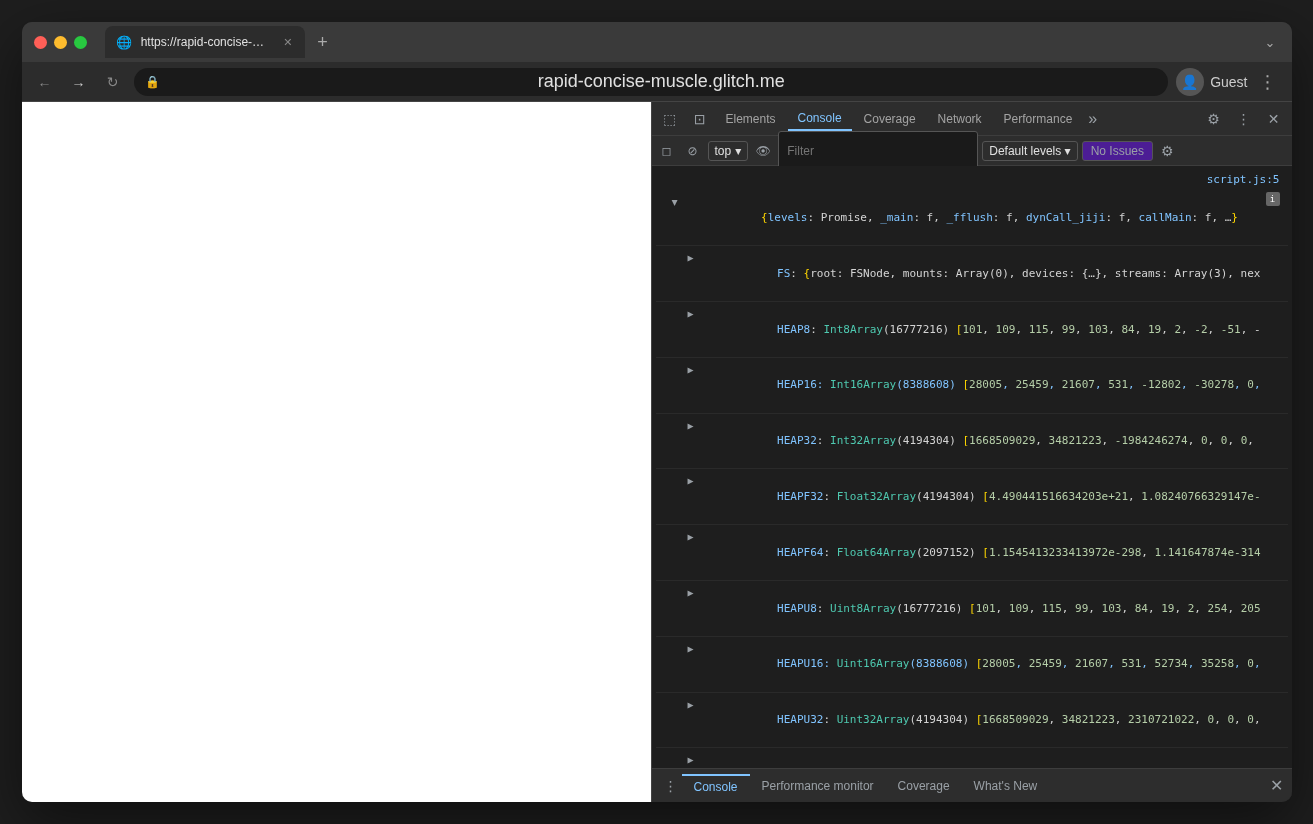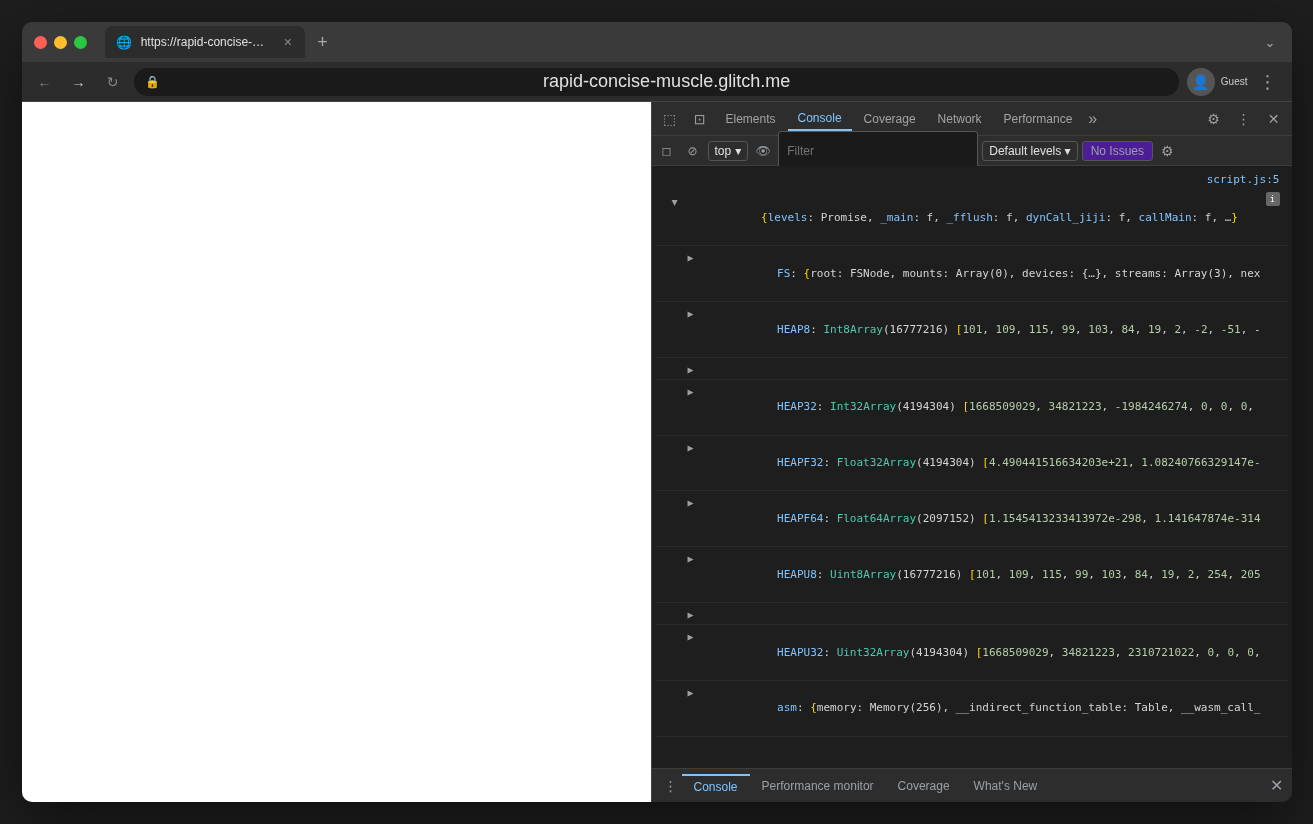--- a/index.html
+++ b/index.html
@@ -147,21 +147,21 @@
       height: 28px;
       border-radius: 50%;
       background: #555;
       display: flex;
       align-items: center;
       justify-content: center;
       color: #ccc;
       font-size: 14px;
     }
     .profile-name {
-      font-size: 10px;
+      font-size: 14px;
       color: #ccc;
     }
     .more-btn {
       width: 28px;
       height: 28px;
       display: flex;
       align-items: center;
       justify-content: center;
       color: #aaa;
       font-size: 18px;
@@ -500,20 +500,23 @@
 
         <div class="console-line" style="padding-left:32px;">
           <span class="expand-arrow">▶</span>
           <span class="line-content">
             <span class="key">HEAP8</span>: <span class="val-teal">Int8Array</span>(16777216) <span class="bracket">[</span><span class="val-number">101</span>, <span class="val-number">109</span>, <span class="val-number">115</span>, <span class="val-number">99</span>, <span class="val-number">103</span>, <span class="val-number">84</span>, <span class="val-number">19</span>, <span class="val-number">2</span>, <span class="val-number">-2</span>, <span class="val-number">-51</span>, -
           </span>
         </div>
 
         <div class="console-line" style="padding-left:32px; color:#80c4ff;">
           <span class="expand-arrow">▶</span>
+          <span class="line-content">
+            <span class="key">HEAP16</span>: <span class="val-teal">Int16Array</span>(8388608) <span class="bracket">[</span><span class="val-number">28005</span>, <span class="val-number">25459</span>, <span class="val-number">21607</span>, <span class="val-number">531</span>, <span class="val-number">-12802</span>, <span class="val-number">-30278</span>, <span class="val-number">0</span>,
+          </span>
         </div>
 
         <div class="console-line" style="padding-left:32px;">
           <span class="expand-arrow">▶</span>
           <span class="line-content">
             <span class="key">HEAP32</span>: <span class="val-teal">Int32Array</span>(4194304) <span class="bracket">[</span><span class="val-number">1668509029</span>, <span class="val-number">34821223</span>, <span class="val-number">-1984246274</span>, <span class="val-number">0</span>, <span class="val-number">0</span>, <span class="val-number">0</span>,
           </span>
         </div>
 
         <div class="console-line" style="padding-left:32px;">
@@ -532,20 +535,23 @@
 
         <div class="console-line" style="padding-left:32px;">
           <span class="expand-arrow">▶</span>
           <span class="line-content">
             <span class="key">HEAPU8</span>: <span class="val-teal">Uint8Array</span>(16777216) <span class="bracket">[</span><span class="val-number">101</span>, <span class="val-number">109</span>, <span class="val-number">115</span>, <span class="val-number">99</span>, <span class="val-number">103</span>, <span class="val-number">84</span>, <span class="val-number">19</span>, <span class="val-number">2</span>, <span class="val-number">254</span>, <span class="val-number">205</span>
           </span>
         </div>
 
         <div class="console-line" style="padding-left:32px; color:#80c4ff;">
           <span class="expand-arrow">▶</span>
+          <span class="line-content">
+            <span class="key">HEAPU16</span>: <span class="val-teal">Uint16Array</span>(8388608) <span class="bracket">[</span><span class="val-number">28005</span>, <span class="val-number">25459</span>, <span class="val-number">21607</span>, <span class="val-number">531</span>, <span class="val-number">52734</span>, <span class="val-number">35258</span>, <span class="val-number">0</span>,
+          </span>
         </div>
 
         <div class="console-line" style="padding-left:32px;">
           <span class="expand-arrow">▶</span>
           <span class="line-content">
             <span class="key">HEAPU32</span>: <span class="val-teal">Uint32Array</span>(4194304) <span class="bracket">[</span><span class="val-number">1668509029</span>, <span class="val-number">34821223</span>, <span class="val-number">2310721022</span>, <span class="val-number">0</span>, <span class="val-number">0</span>, <span class="val-number">0</span>,
           </span>
         </div>
 
         <div class="console-line" style="padding-left:32px;">

